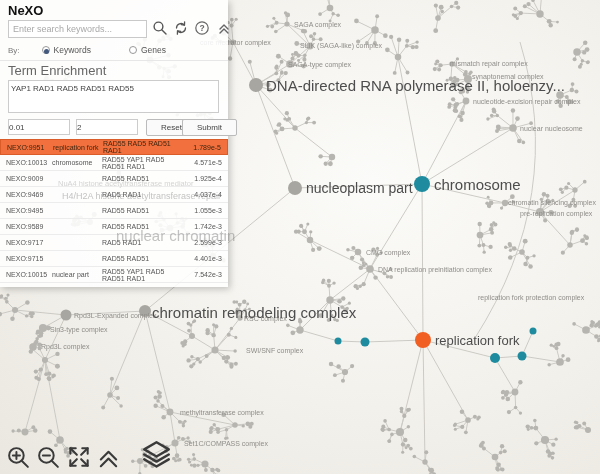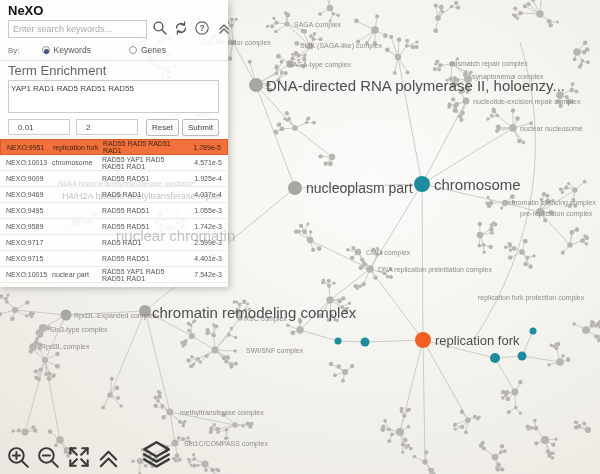--- a/index.html
+++ b/index.html
@@ -20,23 +20,23 @@
   .by-row{position:absolute;left:8px;top:45px;font-size:8px;color:#777;display:flex;align-items:center;}
   .radio{display:inline-block;width:8px;height:8px;border:1px solid #999;border-radius:50%;margin-right:4px;background:#fff;position:relative;}
   .radio.checked::after{content:"";position:absolute;left:1.5px;top:1.5px;width:5px;height:5px;border-radius:50%;background:#44597e;}
   .radio-label{display:flex;align-items:center;margin-left:22px;color:#555;font-size:8.5px;cursor:pointer;text-align:center;}
   .radio-label:last-child{margin-left:38px;}
   .divider{position:absolute;left:0;top:60px;width:100%;border-bottom:1px solid #e7e7e7;}
   .section-title{position:absolute;left:8px;top:63px;font-size:13px;color:#666;}
   .genes-area{position:absolute;left:8px;top:80px;width:211px;height:33px;border:1px solid #ccc;
     font-size:8px;color:#444;padding:3px 2px;resize:none;background:rgba(255,255,255,0.95);outline:none;}
   .param-input{position:absolute;top:119px;height:16px;border:1px solid #ccc;font-size:8px;color:#444;
-    padding:1px 9px;background:rgba(255,255,255,0.95);outline:none;}
+    padding:1px 0;background:rgba(255,255,255,0.95);outline:none;}
   .btn{position:absolute;top:119px;height:17px;font-size:8px;color:#444;background:#fafafa;
-    border:1px solid #bbb;border-radius:2px;padding:0 5px;cursor:pointer;}
+    border:1px solid #bbb;border-radius:2px;padding:0 14px;cursor:pointer;}
   
   .results{position:absolute;left:0;top:139px;width:228px;}
   .trow{display:flex;align-items:center;height:16px;padding:0 6px;border-bottom:1px solid #ececec;
     font-size:7px;color:#555;background:transparent;cursor:pointer;}
   .trow.hl{background:#f2703d;border:1px solid #da5c28;color:#40250f;}
   .c-id{width:46px;}
   .c-term{width:50px;}
   .c-genes{flex:1;}
   .c-pval{width:36px;text-align:right;}
 

